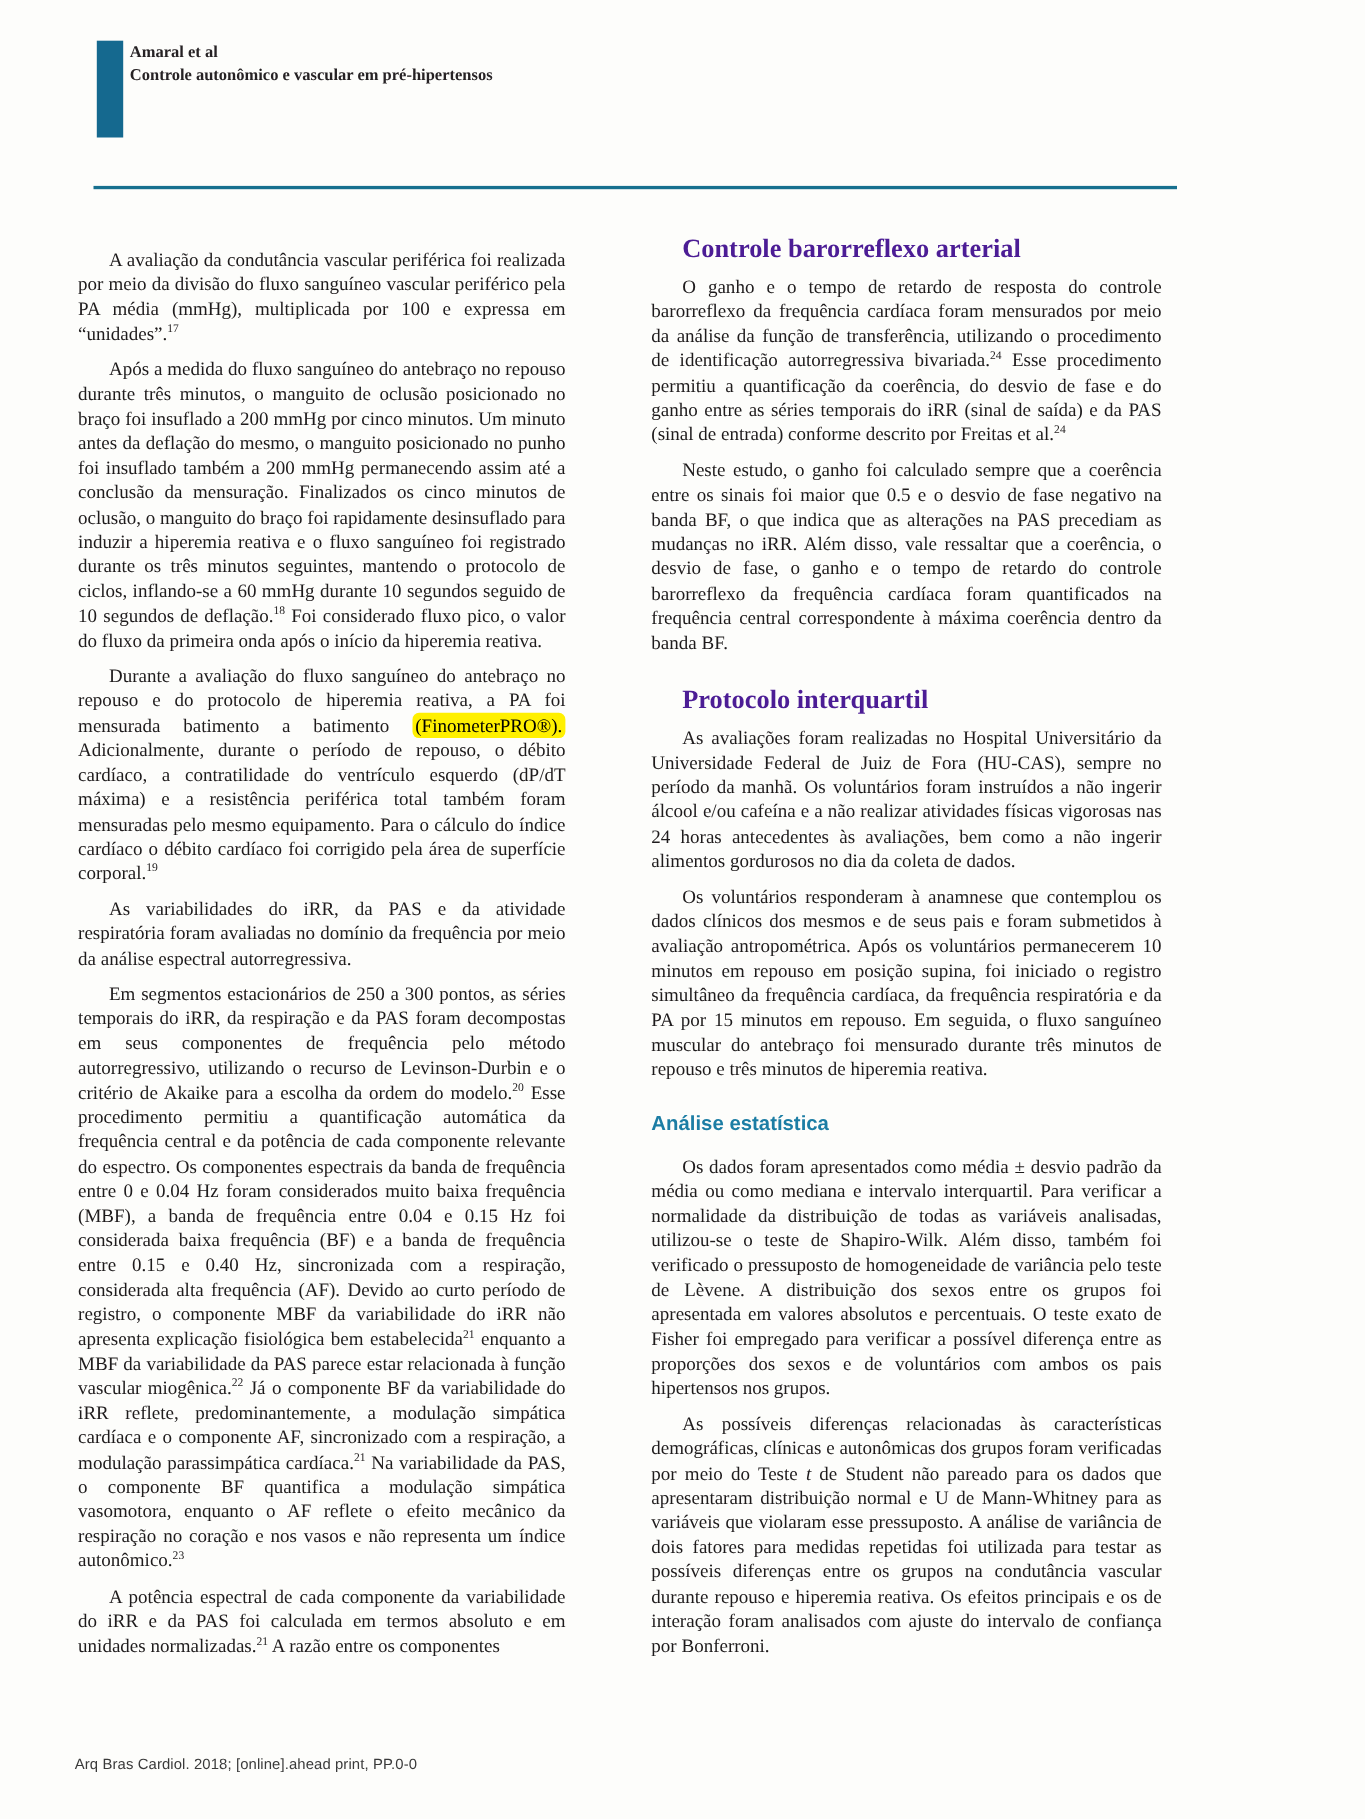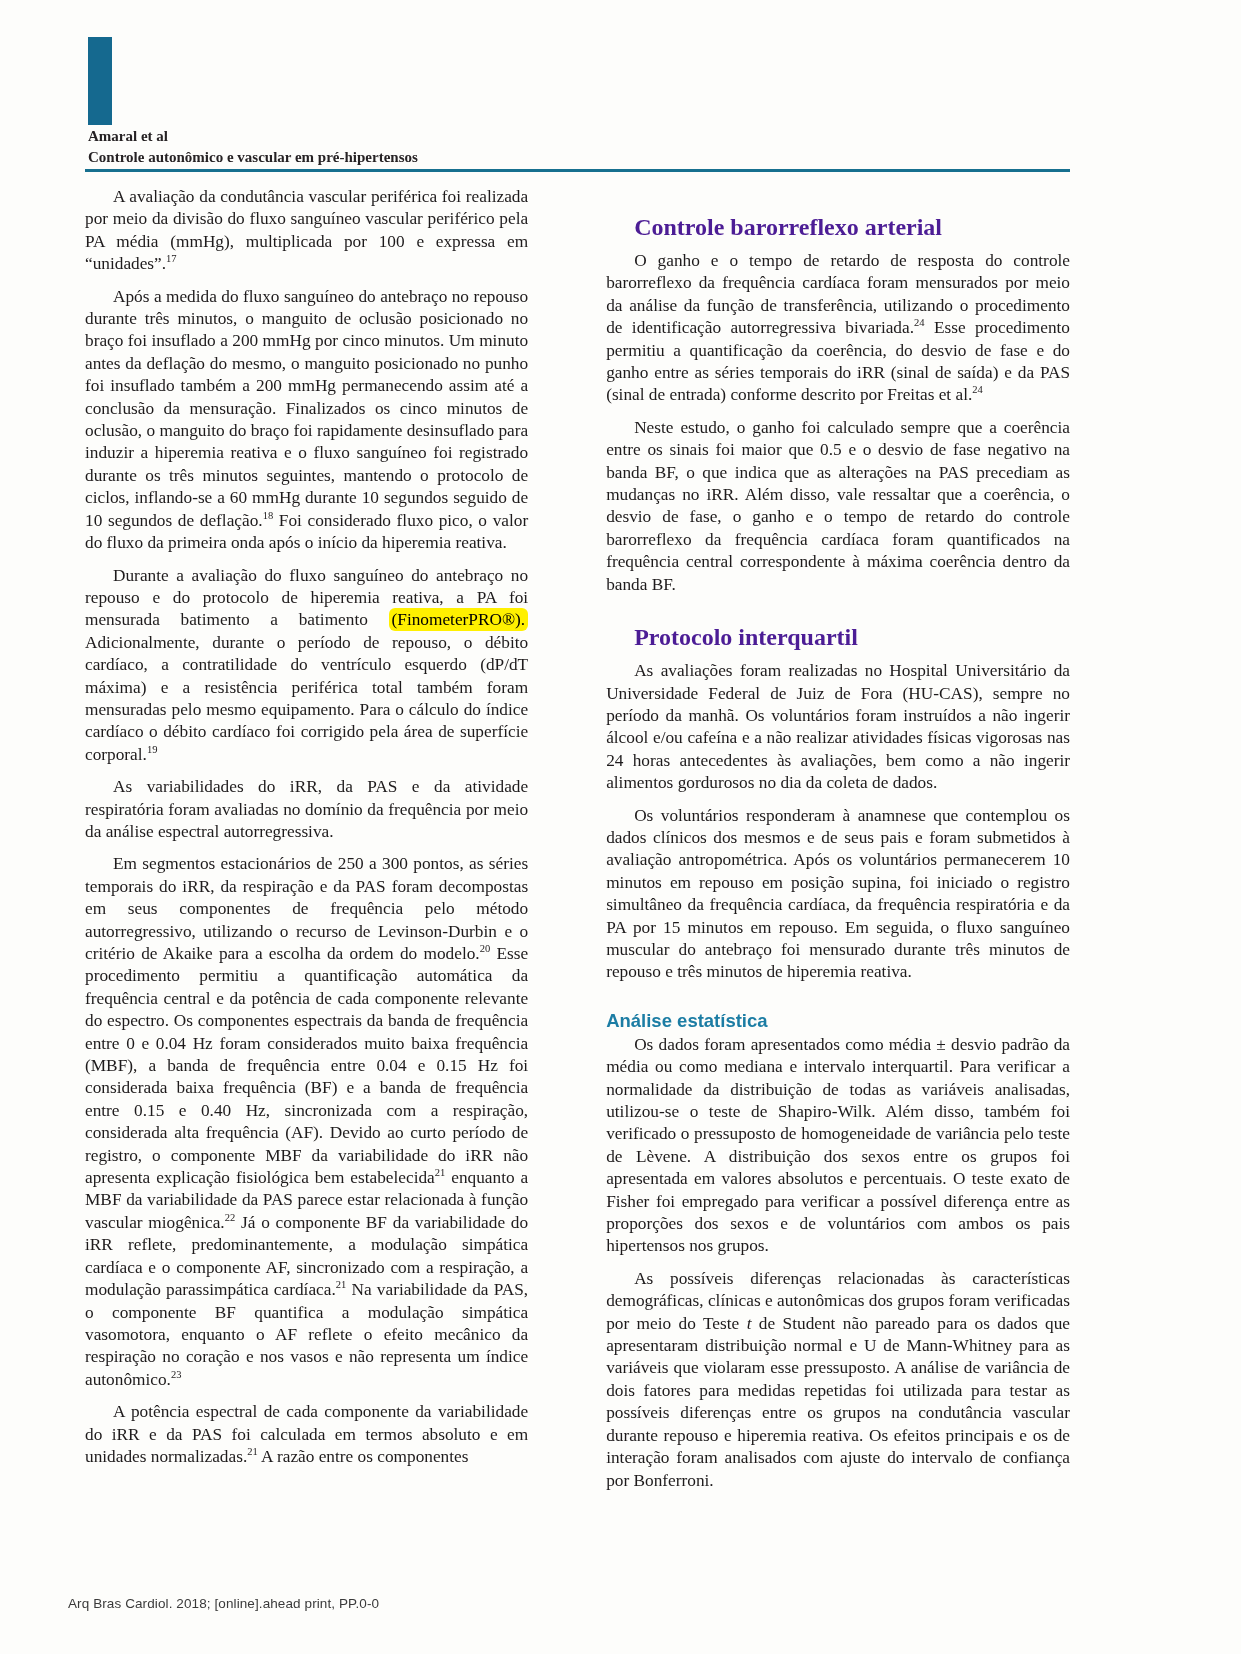--- a/index.html
+++ b/index.html
@@ -7,29 +7,29 @@
     width: 1241px; height: 1654px;
     background: #fdfdfb;
     font-family: "Liberation Serif", serif;
     color: #1e1b1c;
     position: relative;
     overflow: hidden;
   }
   .page { position: absolute; inset: 0; }
 
   
-  .running-head { position: absolute; left: 88px; top: 37px; display: flex; flex-direction: column; }
+  .running-head { position: absolute; left: 88px; top: 37px; display: flex; }
   .accent-bar { width: 24px; height: 88px; background: #15698f; margin-right: 6px; flex: 0 0 auto; }
   .head-text { font-weight: bold; font-size: 15px; line-height: 21px; color: #262224; padding-top: 1px; }
 
   
   .rule { position: absolute; left: 85px; top: 169px; width: 985px; height: 3px; background: #17708f; }
 
   
-  .columns { position: absolute; left: 85px; top: 186px; width: 985px; display: flex; gap: 78px; }
+  .columns { position: absolute; left: 71px; top: 186px; width: 985px; display: flex; gap: 78px; align-items: flex-end; }
   .col { box-sizing: border-box; }
   .col-left  { width: 449px; }
   .col-right { width: 470px; }
 
   p.body-par {
     margin: 0 0 10px;
     font-size: 17.3px;
     line-height: 22.4px;
     text-align: justify;
     text-indent: 28px;
@@ -42,21 +42,21 @@
     font-weight: bold;
     color: #4c1d95;
     margin: 28px 0 9px;
     text-indent: 28px;
   }
   h3.blue {
     font-family: "Liberation Sans", sans-serif;
     font-size: 18.5px;
     font-weight: bold;
     color: #1c7da4;
-    margin: 26px 0 2px;
+    margin: 26px 0 18px;
     text-indent: 0;
   }
 
   mark.hl { background: #fff000; padding: 2px 3px 2px; border-radius: 6px; }
   sup { font-size: 61%; line-height: 0; }
   i { font-style: italic; }
 
   .page-footer {
     position: absolute; left: 68px; top: 1596px;
     font-family: "Liberation Sans", sans-serif;

